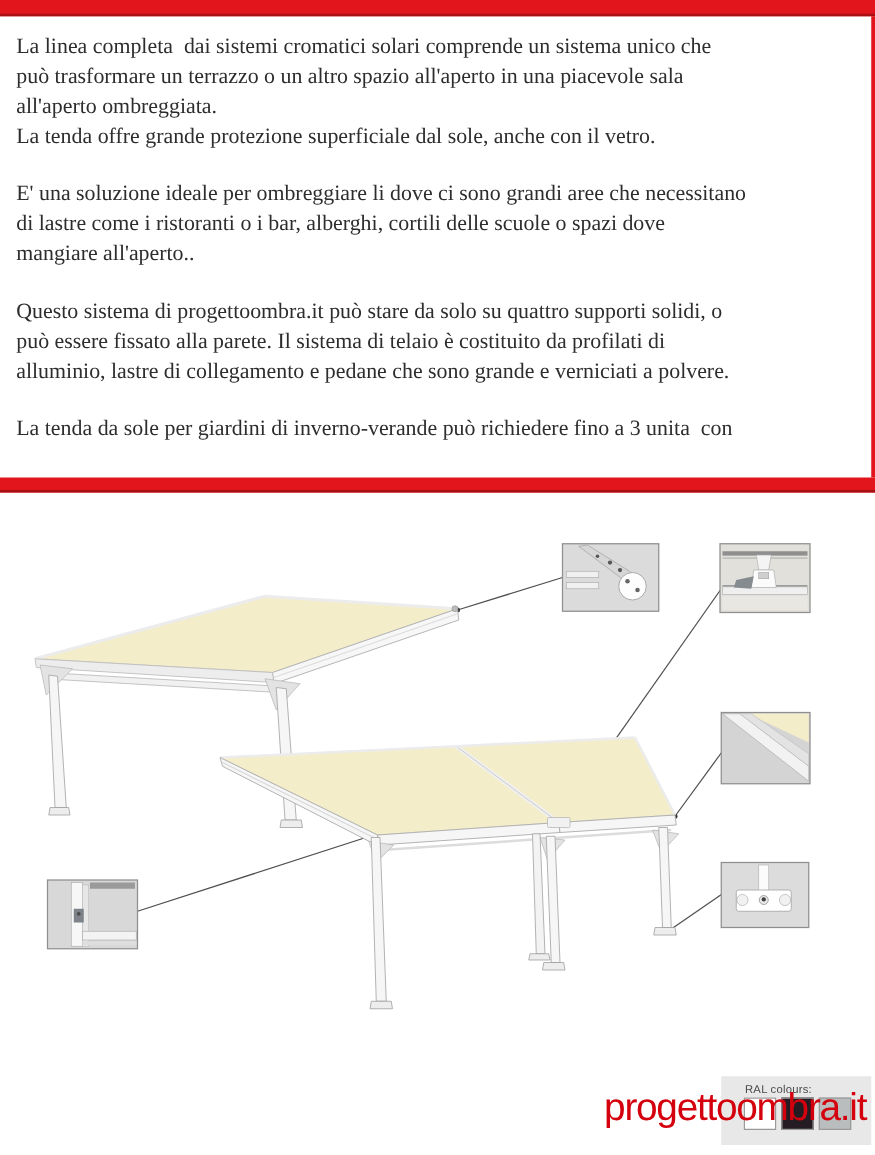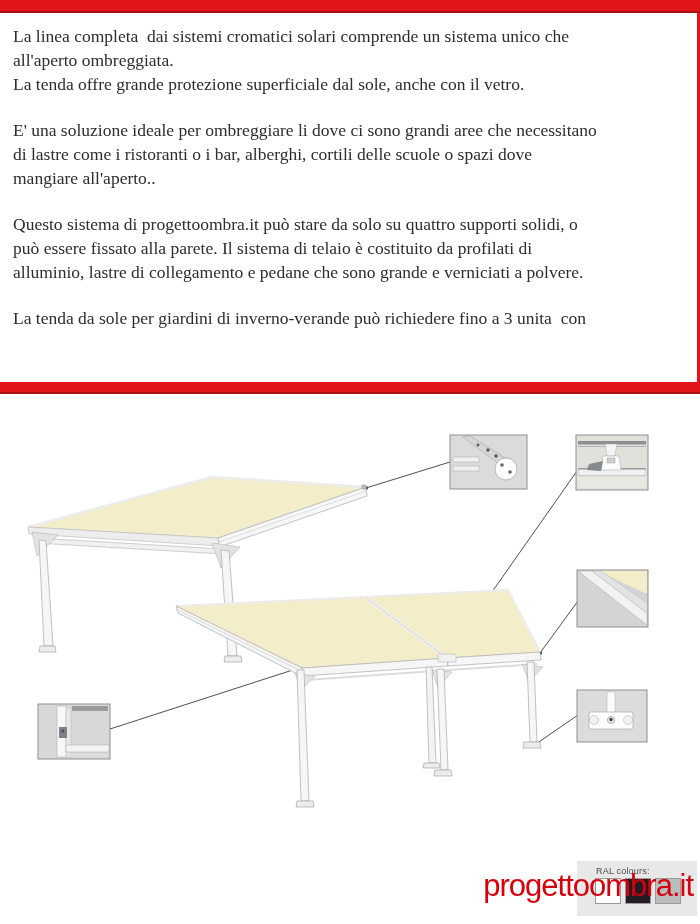--- a/index.html
+++ b/index.html
@@ -37,20 +37,21 @@
 <body>
 
 <div id="page">
 
   <div class="top-bar"></div>
   <div class="right-stripe"></div>
 
   <div class="intro">
     <div class="para">
       <div class="line">La linea completa  dai sistemi cromatici solari comprende un sistema unico che</div>
+      <div class="line">può trasformare un terrazzo o un altro spazio all'aperto in una piacevole sala</div>
       <div class="line">all'aperto ombreggiata.</div>
       <div class="line">La tenda offre grande protezione superficiale dal sole, anche con il vetro.</div>
     </div>
     <div class="para">
       <div class="line">E' una soluzione ideale per ombreggiare li dove ci sono grandi aree che necessitano</div>
       <div class="line">di lastre come i ristoranti o i bar, alberghi, cortili delle scuole o spazi dove</div>
       <div class="line">mangiare all'aperto..</div>
     </div>
     <div class="para">
       <div class="line">Questo sistema di progettoombra.it può stare da solo su quattro supporti solidi, o</div>

